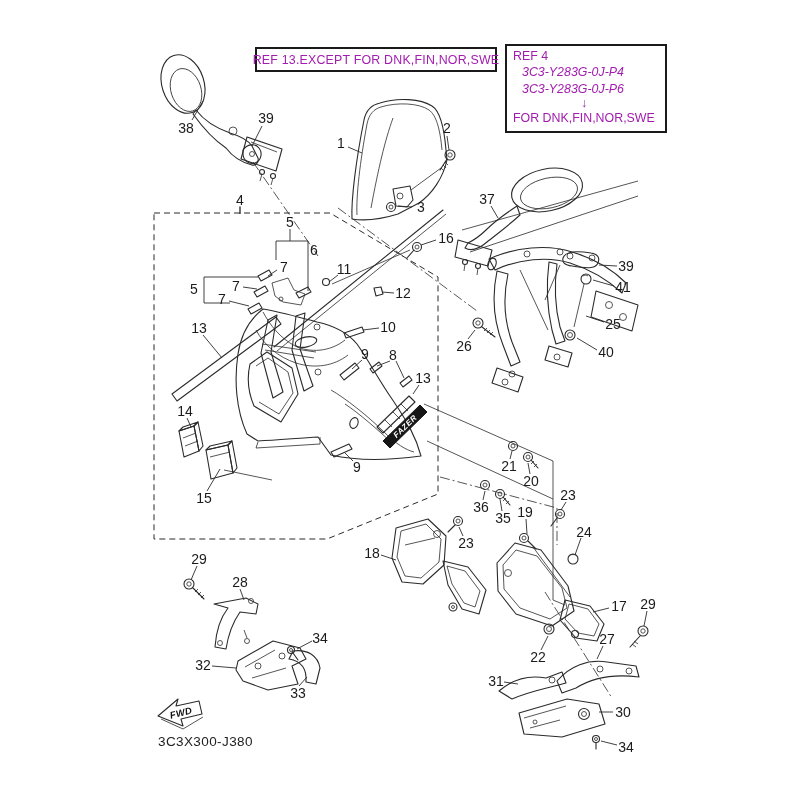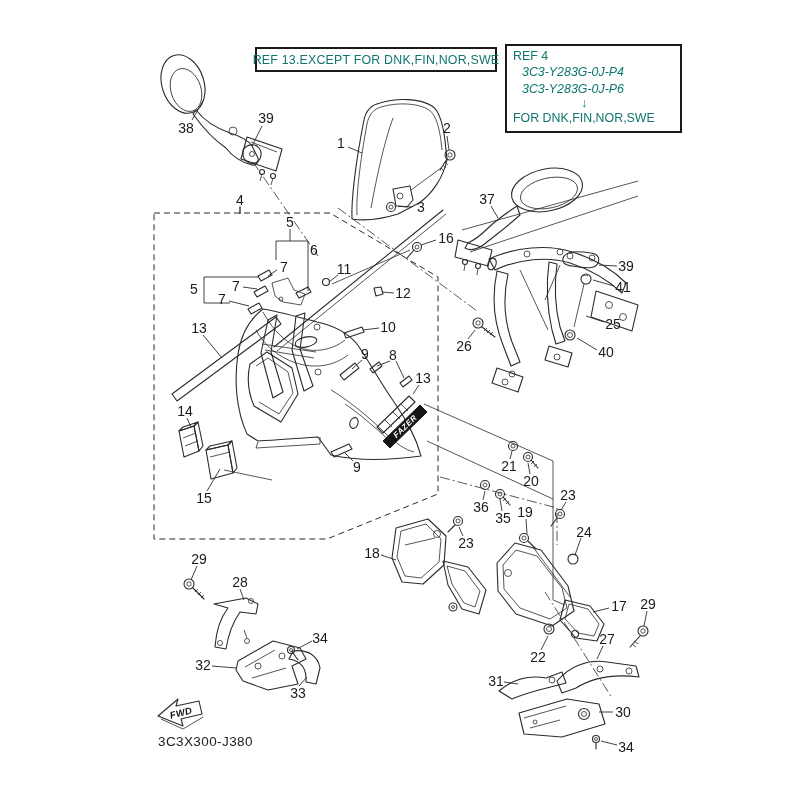--- a/index.html
+++ b/index.html
@@ -1,24 +1,24 @@
 <!DOCTYPE html>
 <html><head>
 <meta charset="utf-8">
 <style>
   html,body{margin:0;padding:0;background:#fff;}
   #stage{position:relative;width:800px;height:800px;background:#ffffff;overflow:hidden;
          font-family:"Liberation Sans",sans-serif;}
   #diagram{position:absolute;left:0;top:0;}
-  .refbox{position:absolute;border:2px solid #1a1a1a;background:#fff;color:#0f766e;
+  .refbox{position:absolute;border:2px solid #1a1a1a;background:#fff;color:#a21caf;
           font-family:"Liberation Sans",sans-serif;}
   #refbox-left{left:255px;top:47px;width:238px;height:21px;display:flex;align-items:center;
                justify-content:center;font-size:12.4px;letter-spacing:.2px;white-space:nowrap;}
   #refbox-right{left:505px;top:44px;width:152px;height:83px;font-size:12.4px;line-height:16.4px;
-                padding:2px 15px 0 6px;}
+                padding:2px 0 0 6px;}
   #refbox-right .code{padding-left:9px;font-style:italic;}
   #refbox-right .dn{text-align:center;padding-right:10px;line-height:13px;}
   .plabel{font-family:"Liberation Sans",sans-serif;font-size:14px;fill:#1b1b1b;}
   .code-text{font-family:"Liberation Sans",sans-serif;font-size:13.5px;fill:#222;letter-spacing:.4px;}
   .fwd-text{font-family:"Liberation Sans",sans-serif;font-size:9.5px;font-weight:bold;
             font-style:italic;fill:#111;letter-spacing:.3px;}
   .emblem-text{font-family:"Liberation Sans",sans-serif;font-size:8px;font-weight:bold;
                font-style:italic;fill:#fff;letter-spacing:.6px;}
   svg *{vector-effect:none;}
   .ln{stroke:#2b2b2b;stroke-width:1.1;fill:none;stroke-linecap:round;stroke-linejoin:round;}

